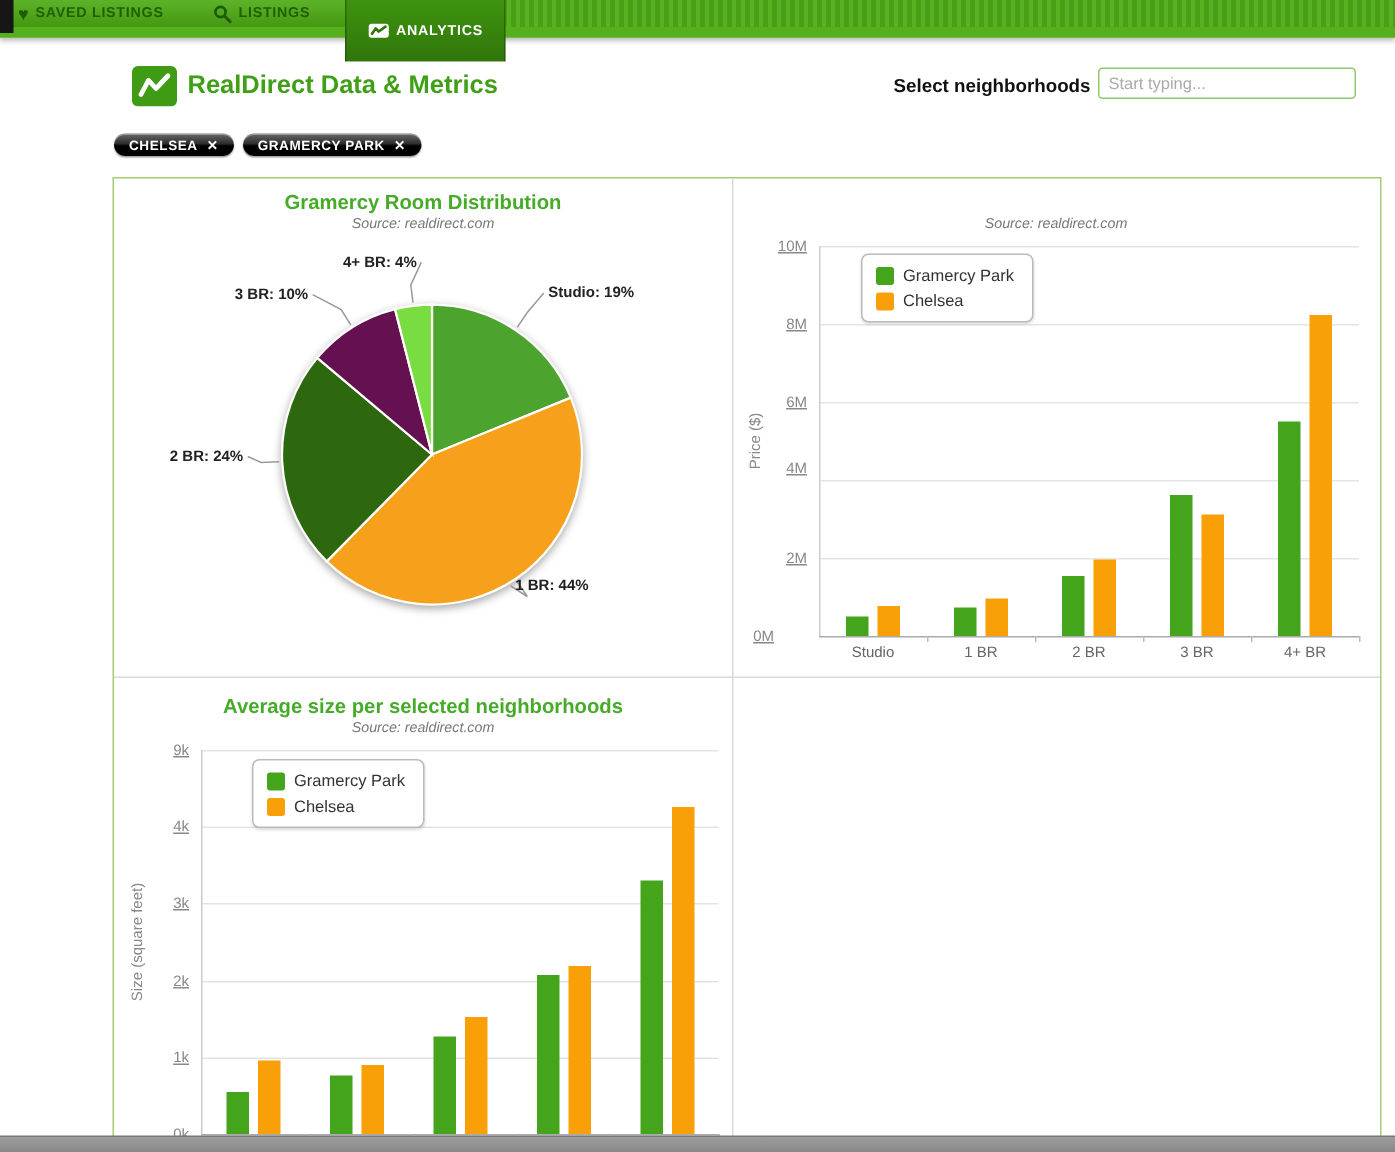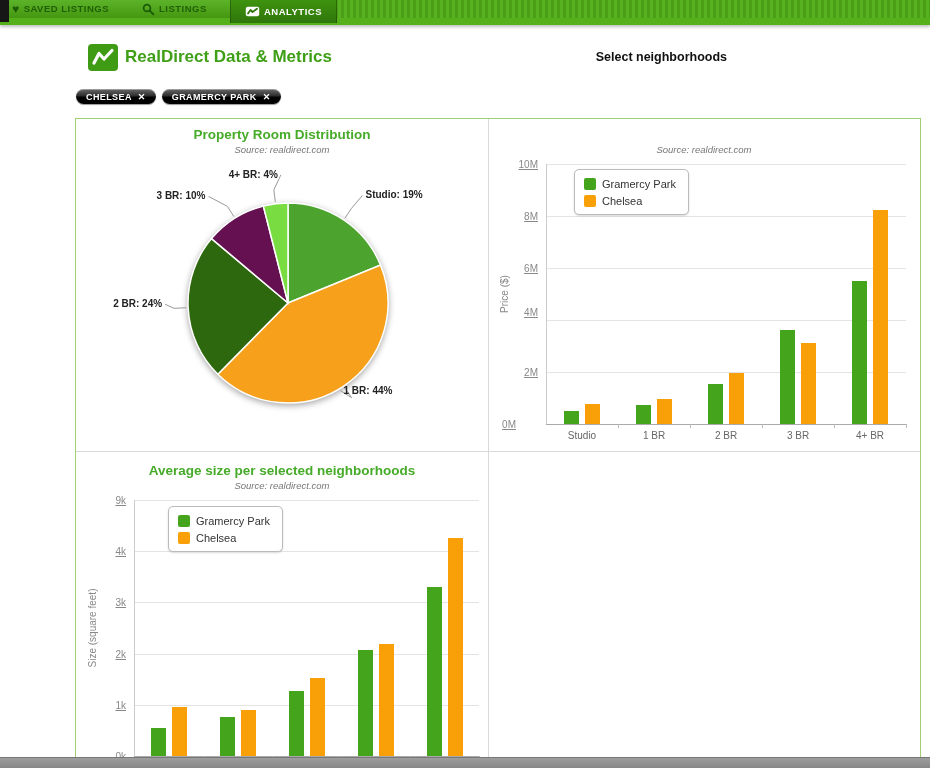--- a/index.html
+++ b/index.html
@@ -10,21 +10,21 @@
   .topbar{position:absolute;left:0;top:0;width:930px;height:25px;
           background:linear-gradient(180deg,#5cb32a 0%,#4a9e15 55%,#3e8c0e 100%);
           box-shadow:0 2px 3px rgba(0,0,0,.25);z-index:6;}
   .topbar-strip{position:absolute;left:0;top:18px;width:930px;height:7px;background:#55b01b;}
   .topbar-stripes{position:absolute;left:335px;top:0;width:595px;height:18px;
           background:repeating-linear-gradient(90deg,#4b9f16 0 3px,#58b120 3px 6px);}
   .topbar-black{position:absolute;left:0;top:0;width:9px;height:22px;background:#161616;}
   .nav-item{position:absolute;top:0;height:18px;line-height:18px;display:flex;align-items:center;
           gap:4px;color:#215f06;font-size:9.5px;font-weight:bold;letter-spacing:.5px;cursor:pointer;z-index:2;}
   .nav-heart{font-size:12px;line-height:12px;color:#1d5c06;}
-  .nav-tab{position:absolute;left:230px;top:0;width:105px;height:23px;
+  .nav-tab{position:absolute;left:230px;top:0;width:105px;height:41px;
           background:linear-gradient(180deg,#3f930f,#2f760b);
           border-left:1px solid rgba(0,0,0,.25);border-right:1px solid rgba(0,0,0,.25);
           display:flex;align-items:center;justify-content:center;gap:4px;
           color:#fff;font-size:9.5px;font-weight:bold;letter-spacing:.5px;cursor:pointer;z-index:3;}
 
   
   .logo{position:absolute;left:88px;top:44px;width:30px;height:27px;}
   .app-title{position:absolute;left:125px;top:47px;font-size:17px;font-weight:bold;color:#3f9f17;}
   .select-label{position:absolute;left:565px;top:50px;width:162px;text-align:right;
           font-size:12.5px;font-weight:bold;color:#111;}
@@ -114,38 +114,39 @@
   </div>
 
   <div class="logo">
     <svg width="30" height="27" viewBox="0 0 30 27">
       <rect x="0" y="0" width="30" height="27" rx="4" fill="#3f9a14"></rect>
       <polyline points="6,19 11,9.5 16,15 24,6.5" fill="none" stroke="#fff" stroke-width="3.2" stroke-linecap="round" stroke-linejoin="round"></polyline>
     </svg>
   </div>
   <div class="app-title">RealDirect Data &amp; Metrics</div>
   <div class="select-label">Select neighborhoods</div>
+  <input class="hood-input" type="text" value="" placeholder="Start typing..." style="">
 
   <div class="tags">
     <div class="tag">
       <span>CHELSEA</span>
       <span class="x">✕</span>
     </div>
     <div class="tag">
       <span>GRAMERCY PARK</span>
       <span class="x">✕</span>
     </div>
   </div>
 
   <div class="grid">
     <div class="vdiv"></div>
     <div class="hdiv"></div>
 
     <div class="panel" id="pie-panel" style="left:0;top:0;width:412px;height:332px;">
-      <div class="panel-title" style="top:8px;">Property Room Distribution</div>
+      <div class="panel-title" style="top:8px;">Gramercy Room Distribution</div>
       <div class="panel-sub" style="top:25px;">Source:  realdirect.com</div>
       <svg class="pie-svg" id="pie-svg" width="412" height="332" viewBox="0 0 412 332">
           <g class="slices">
             <path d="M 212 184 L 212 84 A 100 100 0 0 1 304.53604606172416 146.09115961596206 Z" fill="#4ca32d" stroke="#fff" stroke-width="1.5"></path>
             <path d="M 212 184 L 304.53604606172416 146.09115961596206 A 100 100 0 0 1 141.8413160015224 255.25839641475073 Z" fill="#f6a01b" stroke="#fff" stroke-width="1.5"></path>
             <path d="M 212 184 L 141.8413160015224 255.25839641475073 A 100 100 0 0 1 135.50674684253516 119.58895885496031 Z" fill="#2e680e" stroke="#fff" stroke-width="1.5"></path>
             <path d="M 212 184 L 135.50674684253516 119.58895885496031 A 100 100 0 0 1 187.3721093167998 87.0801000800334 Z" fill="#651050" stroke="#fff" stroke-width="1.5"></path>
             <path d="M 212 184 L 187.3721093167998 87.0801000800334 A 100 100 0 0 1 211.9999999999999 84 Z" fill="#79dd42" stroke="#fff" stroke-width="1.5"></path>
           </g>
           <polyline points="268.83293167893373,99.30042575799065 275.5191589352788,89.33576996481308 286.5191589352788,76.33576996481308"></polyline>

